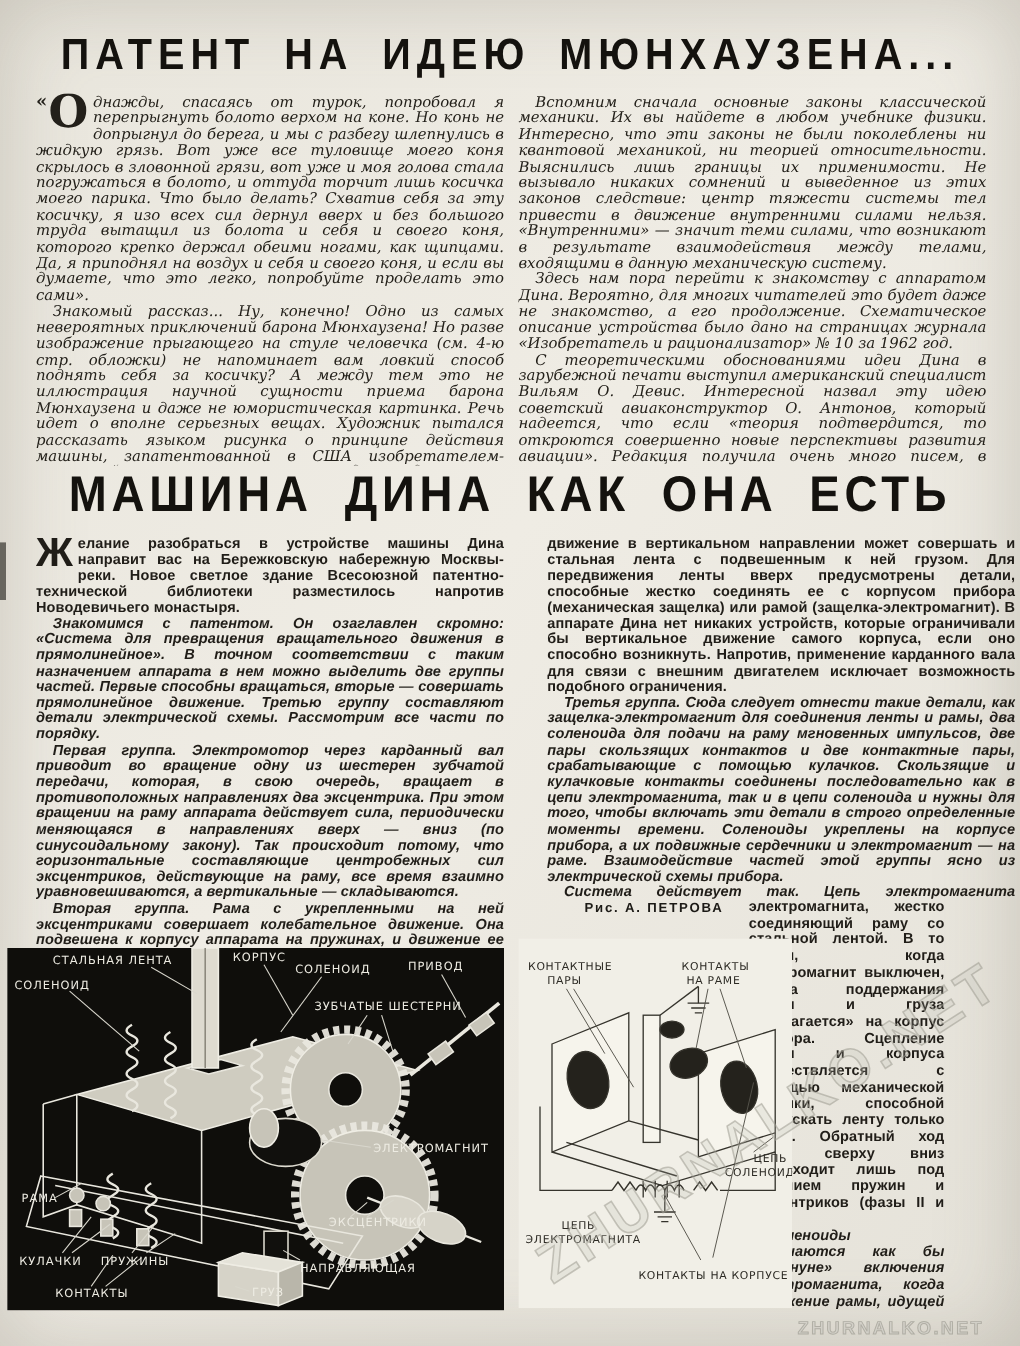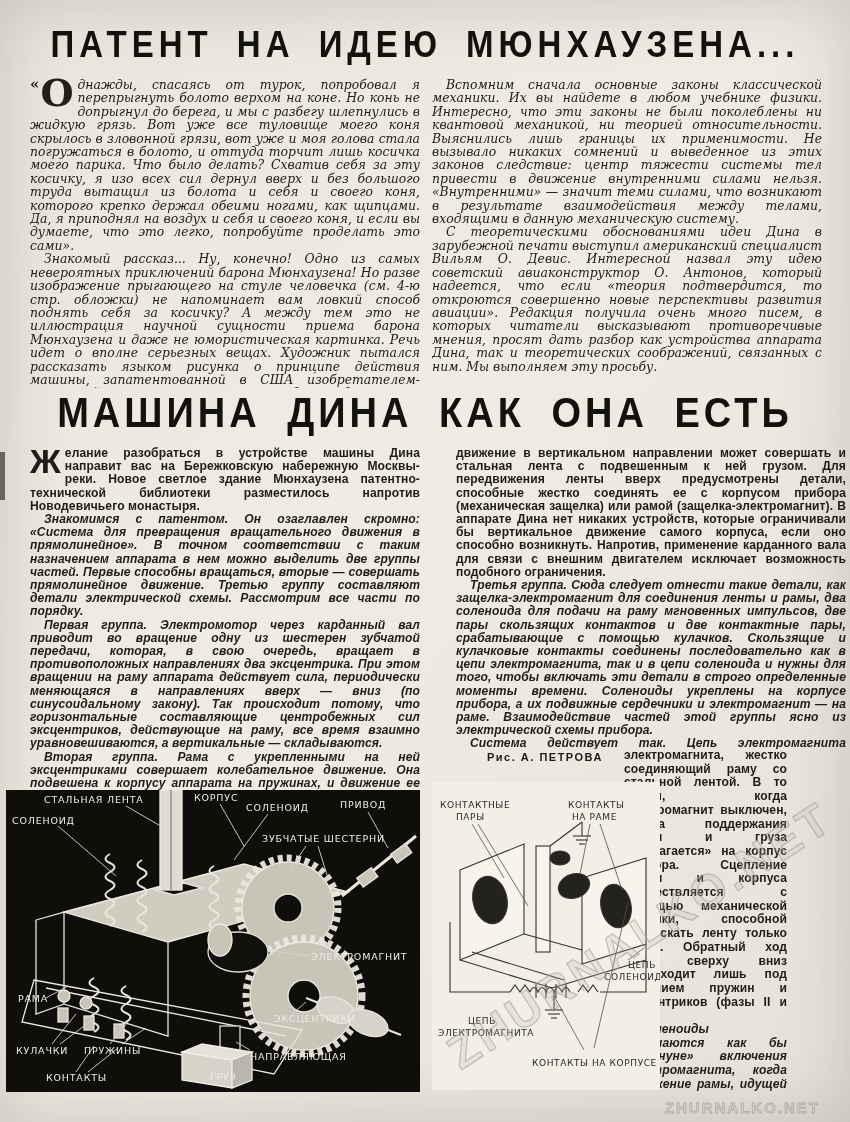--- a/index.html
+++ b/index.html
@@ -71,27 +71,28 @@
   <div class="title title1">ПАТЕНТ НА ИДЕЮ МЮНХАУЗЕНА...</div>
 
   <div class="col s1" id="a1-left">
     <p><span class="oq">«</span><span class="dc1">О</span><span>днажды, спасаясь от турок, попробовал я перепрыгнуть болото верхом на коне. Но конь не допрыгнул до берега, и мы с разбегу шлепнулись в жидкую грязь. Вот уже все туловище моего коня скрылось в зловонной грязи, вот уже и моя голова стала погружаться в болото, и оттуда торчит лишь косичка моего парика. Что было делать? Схватив себя за эту косичку, я изо всех сил дернул вверх и без большого труда вытащил из болота и себя и своего коня, которого крепко держал обеими ногами, как щипцами. Да, я приподнял на воздух и себя и своего коня, и если вы думаете, что это легко, попробуйте проделать это сами».</span></p>
     <p class="indent">Знакомый рассказ... Ну, конечно! Одно из самых невероятных приключений барона Мюнхаузена! Но разве изображение прыгающего на стуле человечка (см. 4-ю стр. обложки) не напоминает вам ловкий способ поднять себя за косичку? А между тем это не иллюстрация научной сущности приема барона Мюнхаузена и даже не юмористическая картинка. Речь идет о вполне серьезных вещах. Художник пытался рассказать языком рисунка о принципе действия машины, запатентованной в США изобретателем-самоучкой, экспертом по закладу недвижимого имущества и старшим оценщиком при Федеральном жилищном комитете Норманом Дином.</p>
 
   </div>
 
   <div class="col s1" id="a1-right">
     <p class="indent">Вспомним сначала основные законы классической механики. Их вы найдете в любом учебнике физики. Интересно, что эти законы не были поколеблены ни квантовой механикой, ни теорией относительности. Выяснились лишь границы их применимости. Не вызывало никаких сомнений и выведенное из этих законов следствие: центр тяжести системы тел привести в движение внутренними силами нельзя. «Внутренними» — значит теми силами, что возникают в результате взаимодействия между телами, входящими в данную механическую систему.</p>
+    <p class="indent">Здесь нам пора перейти к знакомству с аппаратом Дина. Вероятно, для многих читателей это будет даже не знакомство, а его продолжение. Схематическое описание устройства было дано на страницах журнала «Изобретатель и рационализатор» № 10 за 1962 год.</p>
     <p class="indent">С теоретическими обоснованиями идеи Дина в зарубежной печати выступил американский специалист Вильям О. Девис. Интересной назвал эту идею советский авиаконструктор О. Антонов, который надеется, что если «теория подтвердится, то откроются совершенно новые перспективы развития авиации». Редакция получила очень много писем, в которых читатели высказывают противоречивые мнения, просят дать разбор как устройства аппарата Дина, так и теоретических соображений, связанных с ним. Мы выполняем эту просьбу.</p>
   </div>
 
   <div class="title title2">МАШИНА ДИНА КАК ОНА ЕСТЬ</div>
 
   <div class="col s2" id="a2-left">
-    <p><span class="dc2">Ж</span><span>елание разобраться в устройстве машины Дина направит вас на Бережковскую набережную Москвы-реки. Новое светлое здание Мюнхаузена патентно-технической библиотеки разместилось напротив Новодевичьего монастыря.</span></p>
+    <p><span class="dc2">Ж</span><span>елание разобраться в устройстве машины Дина направит вас на Бережковскую набережную Москвы-реки. Новое светлое здание Всесоюзной патентно-технической библиотеки разместилось напротив Новодевичьего монастыря.</span></p>
     <p class="indent">Знакомимся с патентом. Он озаглавлен скромно: «Система для превращения вращательного движения в прямолинейное». В точном соответствии с таким назначением аппарата в нем можно выделить две группы частей. Первые способны вращаться, вторые — совершать прямолинейное движение. Третью группу составляют детали электрической схемы. Рассмотрим все части по порядку.</p>
     <p class="indent">Первая группа. Электромотор через карданный вал приводит во вращение одну из шестерен зубчатой передачи, которая, в свою очередь, вращает в противоположных направлениях два эксцентрика. При этом вращении на раму аппарата действует сила, периодически меняющаяся в направлениях вверх — вниз (по синусоидальному закону). Так происходит потому, что горизонтальные составляющие центробежных сил эксцентриков, действующие на раму, все время взаимно уравновешиваются, а вертикальные — складываются.</p>
     <p class="indent">Вторая группа. Рама с укрепленными на ней эксцентриками совершает колебательное движение. Она подвешена к корпусу аппарата на пружинах, и движение ее ограничено вертикальными направляющими корпуса. Прямолинейное</p>
   </div>
 
   <div class="col s2" id="a2-right">
     <p>движение в вертикальном направлении может совершать и стальная лента с подвешенным к ней грузом. Для передвижения ленты вверх предусмотрены детали, способные жестко соединять ее с корпусом прибора (механическая защелка) или рамой (защелка-электромагнит). В аппарате Дина нет никаких устройств, которые ограничивали бы вертикальное движение самого корпуса, если оно способно возникнуть. Напротив, применение карданного вала для связи с внешним двигателем исключает возможность подобного ограничения.</p>
     <p class="indent">Третья группа. Сюда следует отнести такие детали, как защелка-электромагнит для соединения ленты и рамы, два соленоида для подачи на раму мгновенных импульсов, две пары скользящих контактов и две контактные пары, срабатывающие с помощью кулачков. Скользящие и кулачковые контакты соединены последовательно как в цепи электромагнита, так и в цепи соленоида и нужны для того, чтобы включать эти детали в строго определенные моменты времени. Соленоиды укреплены на корпусе прибора, а их подвижные сердечники и электромагнит — на раме. Взаимодействие частей этой группы ясно из электрической схемы прибора.</p>
     <p class="indent">Система действует так. Цепь электромагнита оказывается замкнутой только при движении рамы от среднего положения вверх (фаза I). При этом срабатывает захват</p>
   </div>

